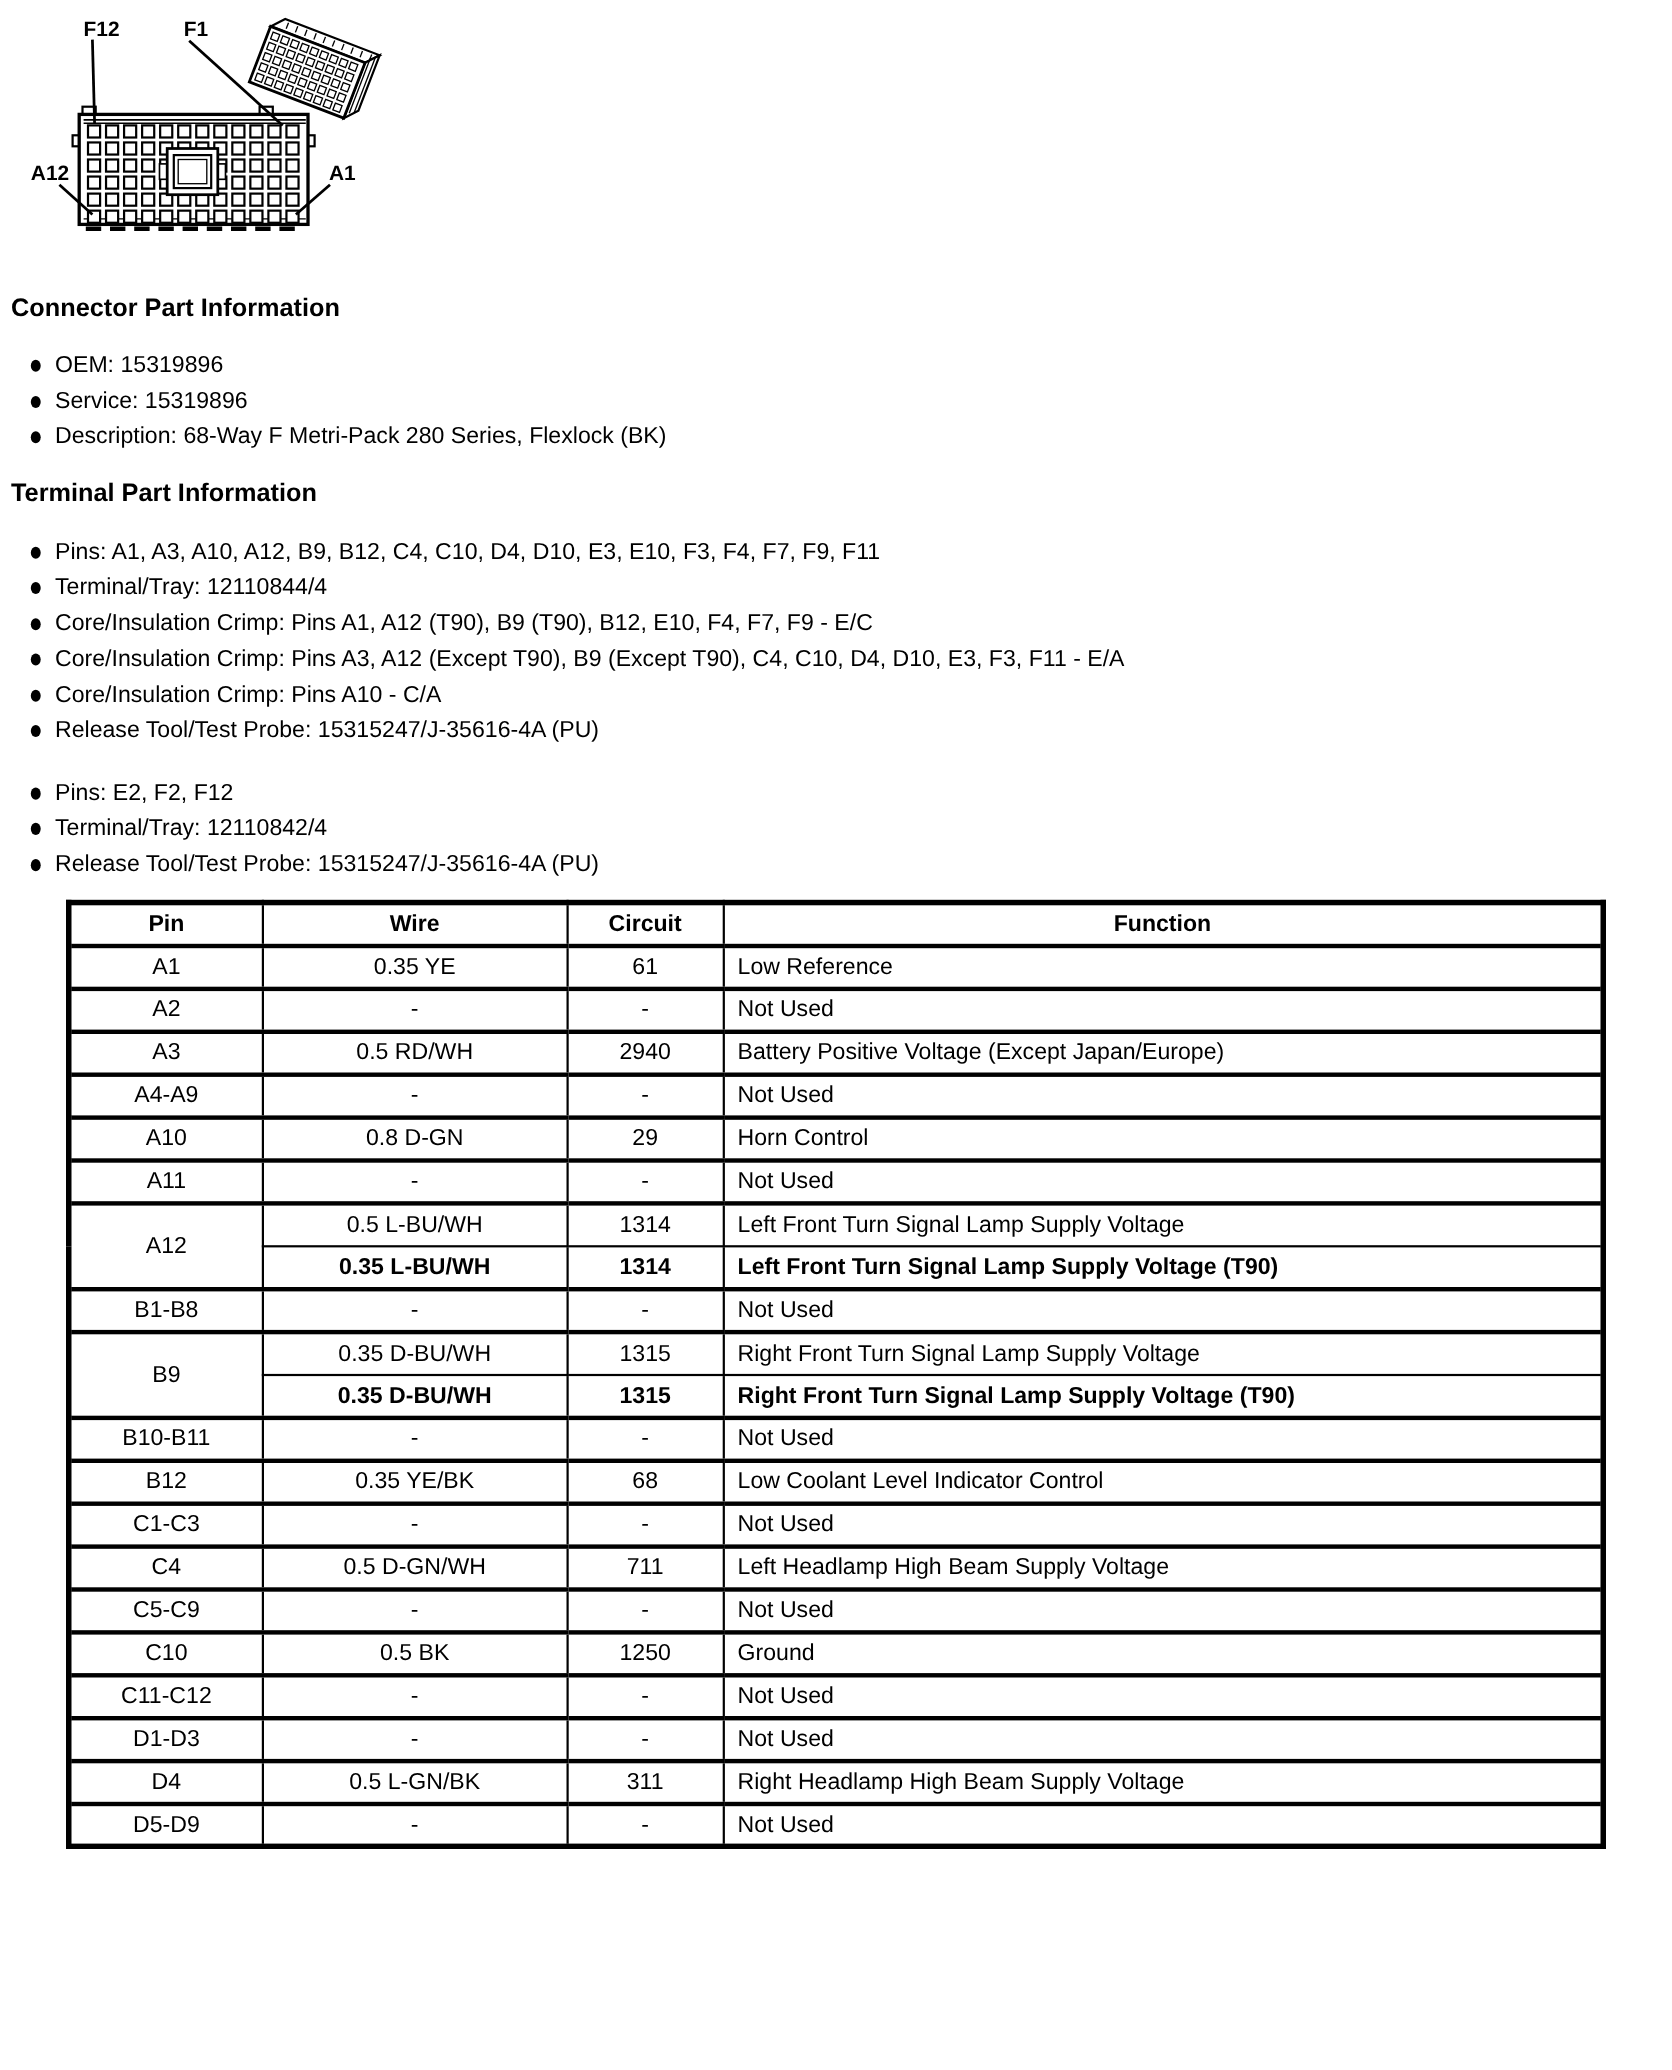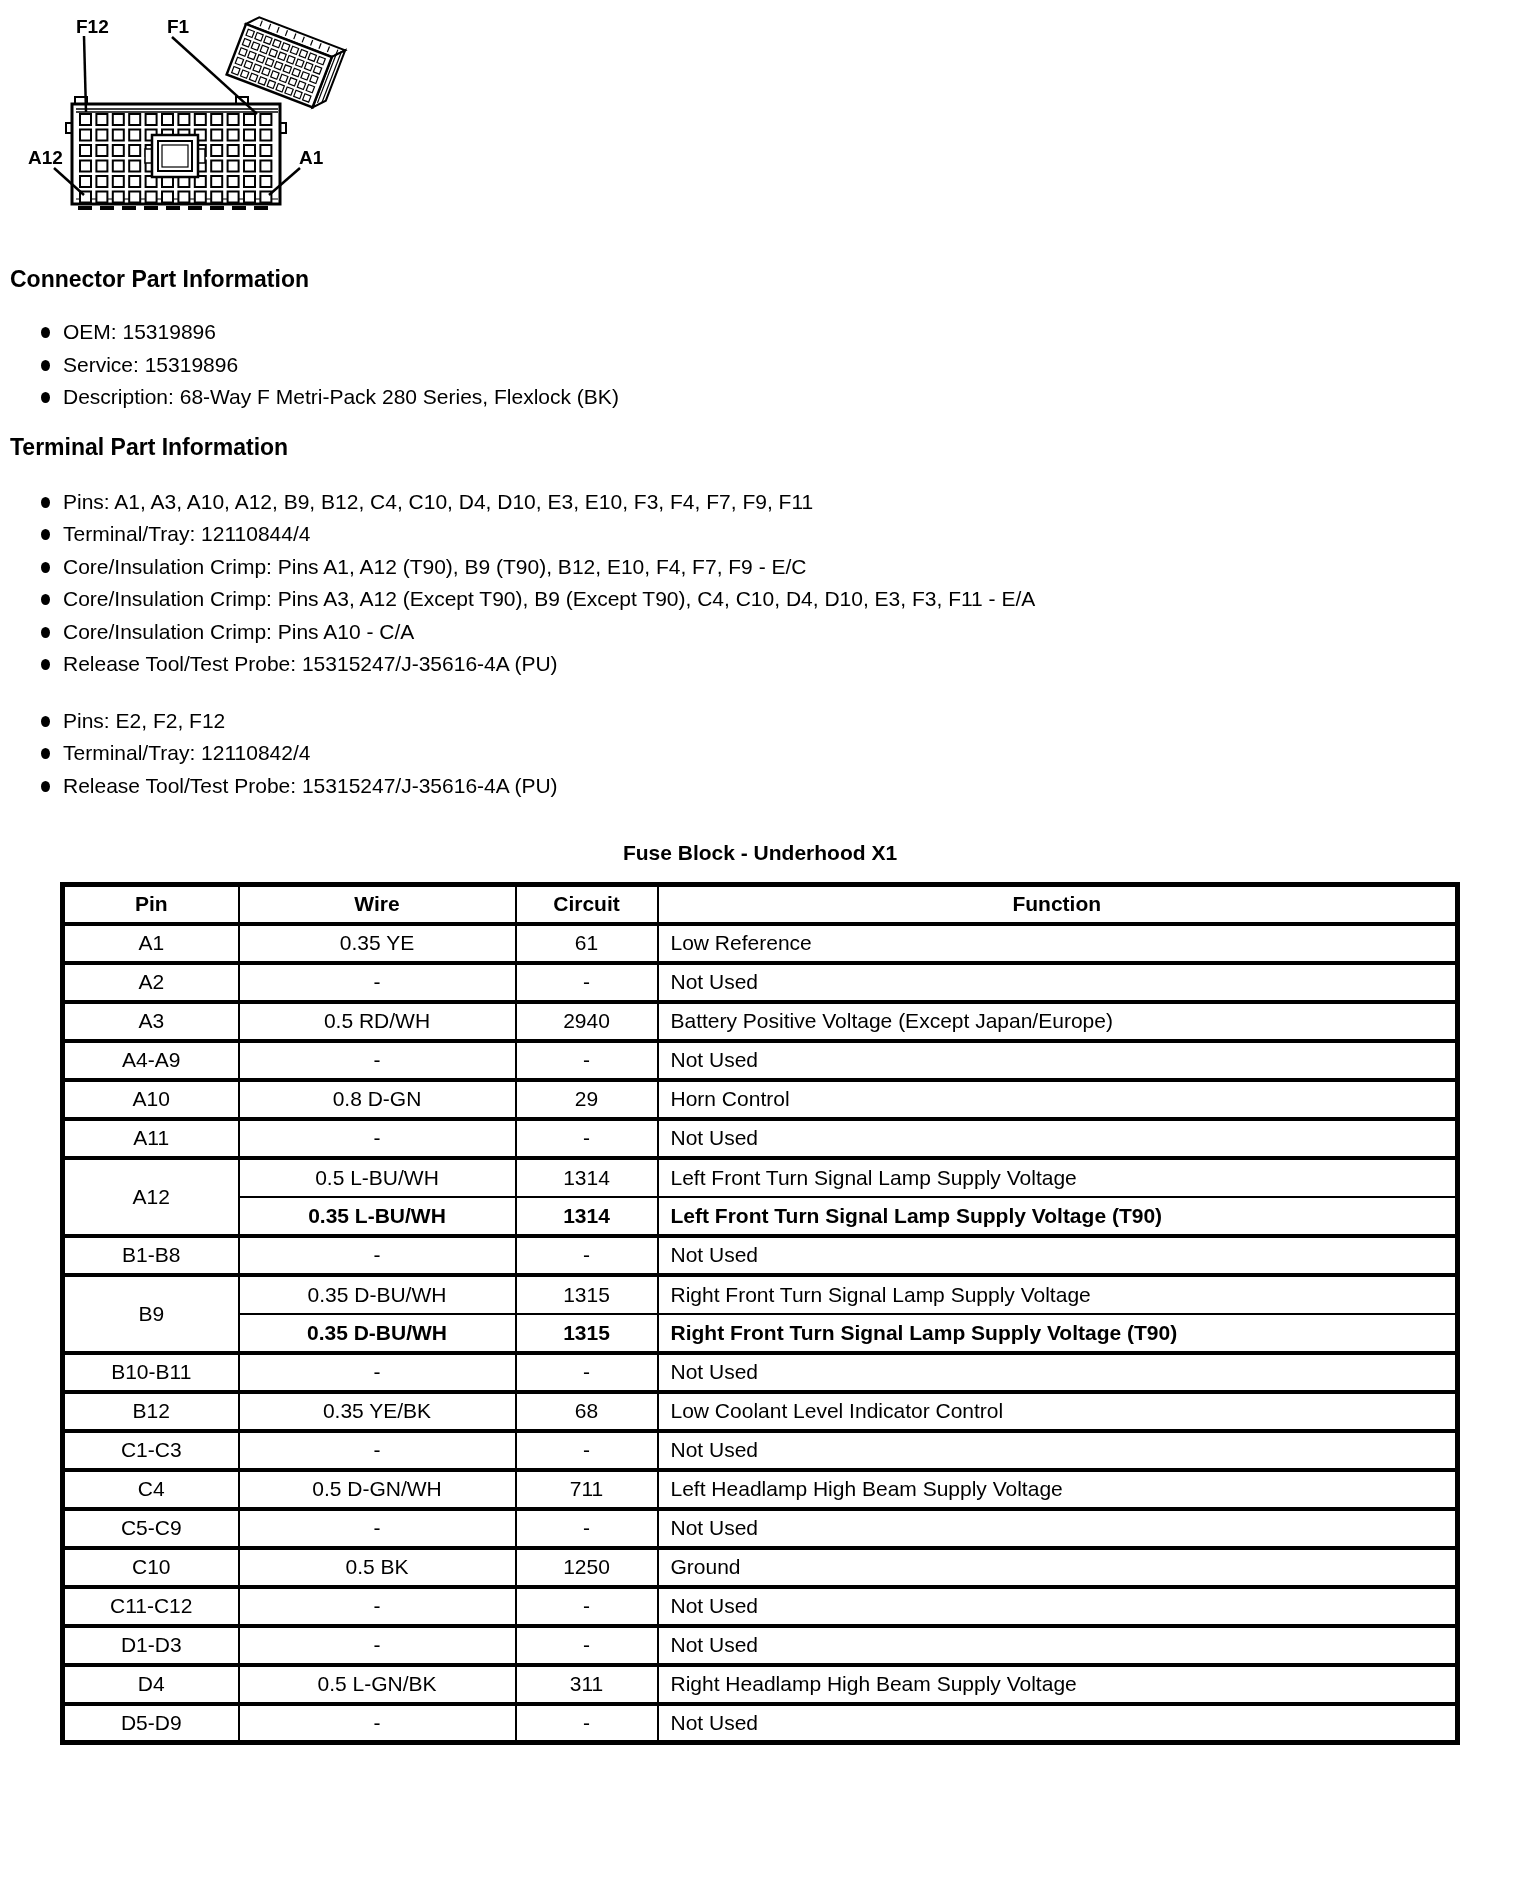--- a/index.html
+++ b/index.html
@@ -18,21 +18,21 @@
 
   
   h2.section-heading {
     font-size: 23px; font-weight: bold;
     margin: 0 0 0 10px; line-height: 26px;
   }
   #connector-heading { margin-top: 46px; }
   #terminal-heading  { margin-top: 20px; }
 
   
-  ul.bullets { list-style: none; margin: 0; padding: 0 0 0 39px; }
+  ul.bullets { list-style: none; margin: 0; padding: 0 0 0 26px; }
   ul.bullets li {
     position: relative; padding-left: 24px;
     font-size: 21px; line-height: 32.5px; white-space: nowrap;
   }
   ul.bullets li::before {
     content: ""; position: absolute; left: 2px; top: 11px;
     width: 9px; height: 11px; border-radius: 50%; background: #000;
   }
   #connector-list { margin-top: 24px; }
   #terminal-list-1 { margin-top: 26px; }
@@ -246,21 +246,20 @@
       <li>Core/Insulation Crimp: Pins A3, A12 (Except T90), B9 (Except T90), C4, C10, D4, D10, E3, F3, F11 - E/A</li>
       <li>Core/Insulation Crimp: Pins A10 - C/A</li>
       <li>Release Tool/Test Probe: 15315247/J-35616-4A (PU)</li>
     </ul>
   <ul class="bullets" id="terminal-list-2">
       <li>Pins: E2, F2, F12</li>
       <li>Terminal/Tray: 12110842/4</li>
       <li>Release Tool/Test Probe: 15315247/J-35616-4A (PU)</li>
     </ul>
 
-  <div class="table-title">Fuse Block - Underhood X1</div>
   <table class="fuse-table">
     <colgroup>
       <col style="width:176px">
         <col style="width:277px">
         <col style="width:142px">
         <col>
     </colgroup>
     <thead>
       <tr>
         <th>Pin</th>

